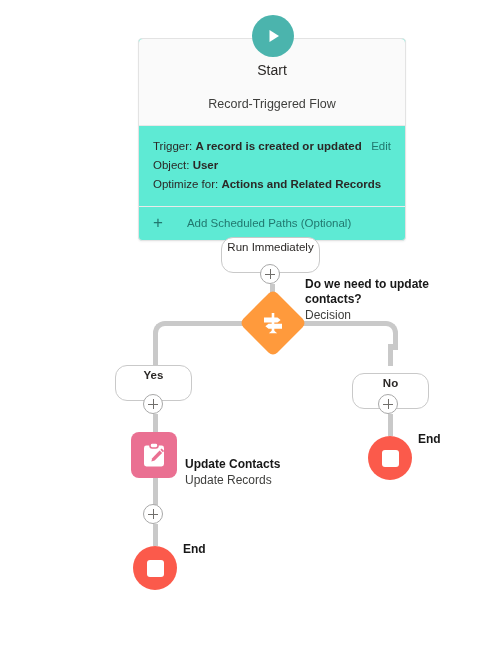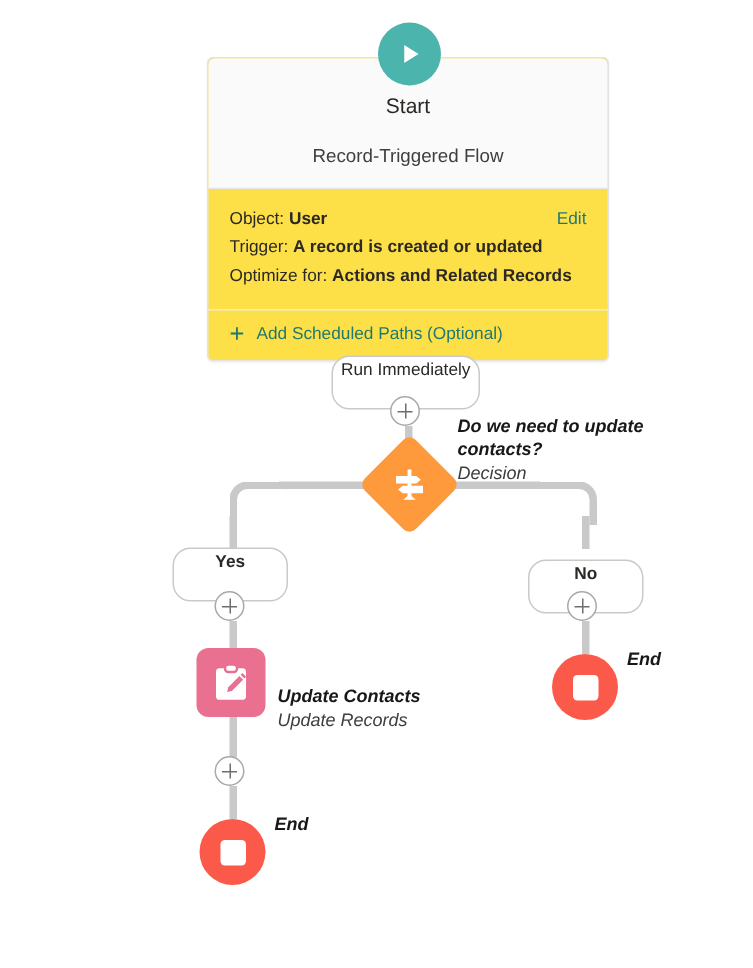--- a/index.html
+++ b/index.html
@@ -42,21 +42,21 @@
     border-width: 5px 5px 0 0;
     border-top-right-radius: 12px;
   }
 
   
   .start-card {
     position: absolute;
     left: 138px;
     top: 38px;
     width: 268px;
-    background: #fde047;
+    background: #5eead4;
     border: 1px solid #e3e3e3;
     border-radius: 4px;
     box-sizing: border-box;
     box-shadow: 0 1px 2px rgba(0,0,0,0.05);
   }
   .start-header {
     background: #fafafa;
     border-bottom: 1px solid #e8e8e8;
     padding: 22px 10px 12px;
     text-align: center;
@@ -104,20 +104,21 @@
   .plus-glyph {
     color: #21786f;
     font-size: 17px;
     line-height: 14px;
     font-weight: 300;
     display: inline-block;
   }
   .sched-label {
     font-size: 11.5px;
     color: #21786f;
+    margin-left: 16px;
   }
 
   
   .play-badge {
     position: absolute;
     left: 252px;
     top: 15px;
     width: 42px;
     height: 42px;
     border-radius: 50%;
@@ -191,21 +192,20 @@
     display: flex;
     align-items: center;
     justify-content: center;
     pointer-events: none;
   }
 
   
   .node-label {
     position: absolute;
     z-index: 4;
-    font-style: italic;
   }
   .node-title {
     font-size: 12px;
     font-weight: bold;
     color: #181818;
     line-height: 15px;
   }
   .node-sub {
     font-size: 12px;
     color: #3e3e3c;
@@ -276,26 +276,26 @@
   <div class="conn conn-v" style="left:388px; top:414px; height:22px;"></div>
 
   <div class="start-card">
     <div class="start-header">
       <div class="start-title">Start</div>
       <div class="start-subtitle">Record-Triggered Flow</div>
     </div>
     <div class="start-body">
       <div class="edit-link">Edit</div>
       <div class="detail-row">
+        <span>Trigger:</span>
+        <span class="val">A record is created or updated</span>
+      </div>
+      <div class="detail-row">
         <span>Object:</span>
         <span class="val">User</span>
-      </div>
-      <div class="detail-row">
-        <span>Trigger:</span>
-        <span class="val">A record is created or updated</span>
       </div>
       <div class="detail-row">
         <span>Optimize for:</span>
         <span class="val">Actions and Related Records</span>
       </div>
     </div>
     <div class="sched-row">
       <span class="plus-glyph">+</span>
       <span class="sched-label">Add Scheduled Paths (Optional)</span>
     </div>

